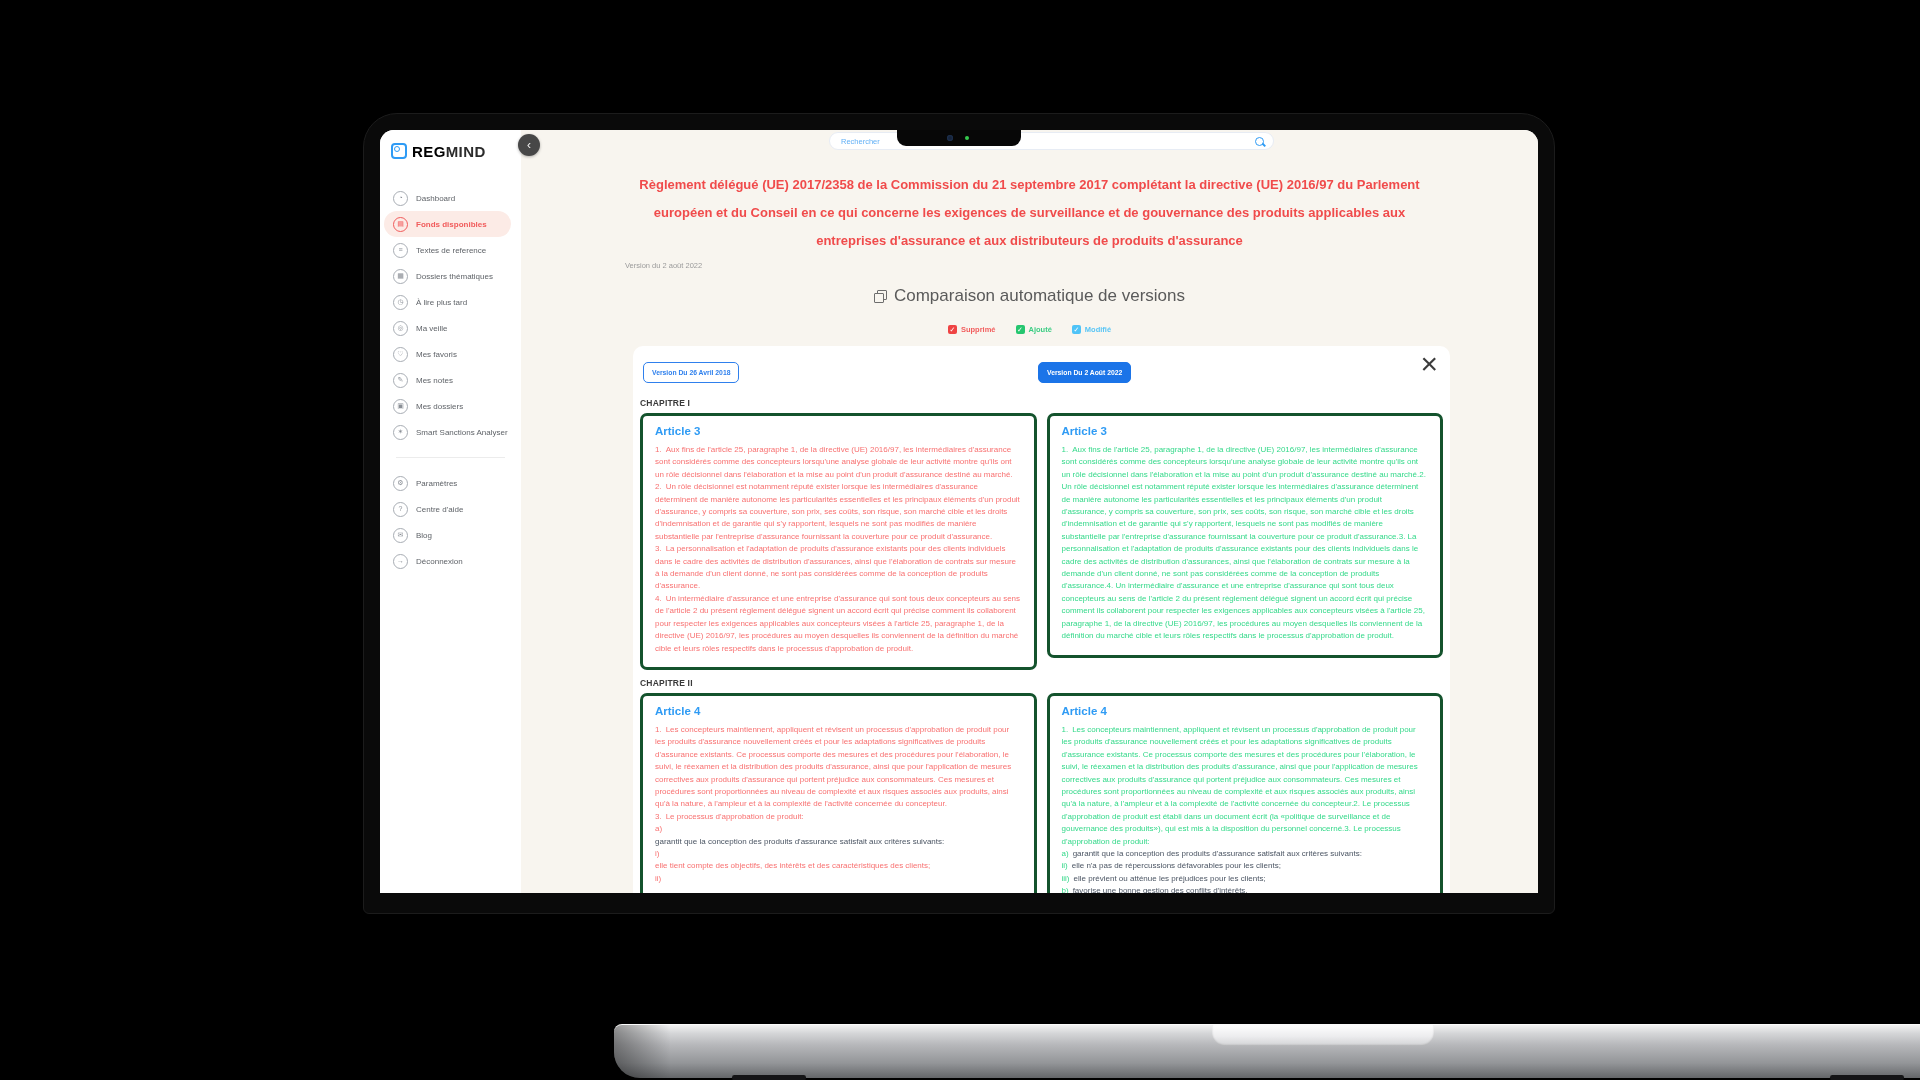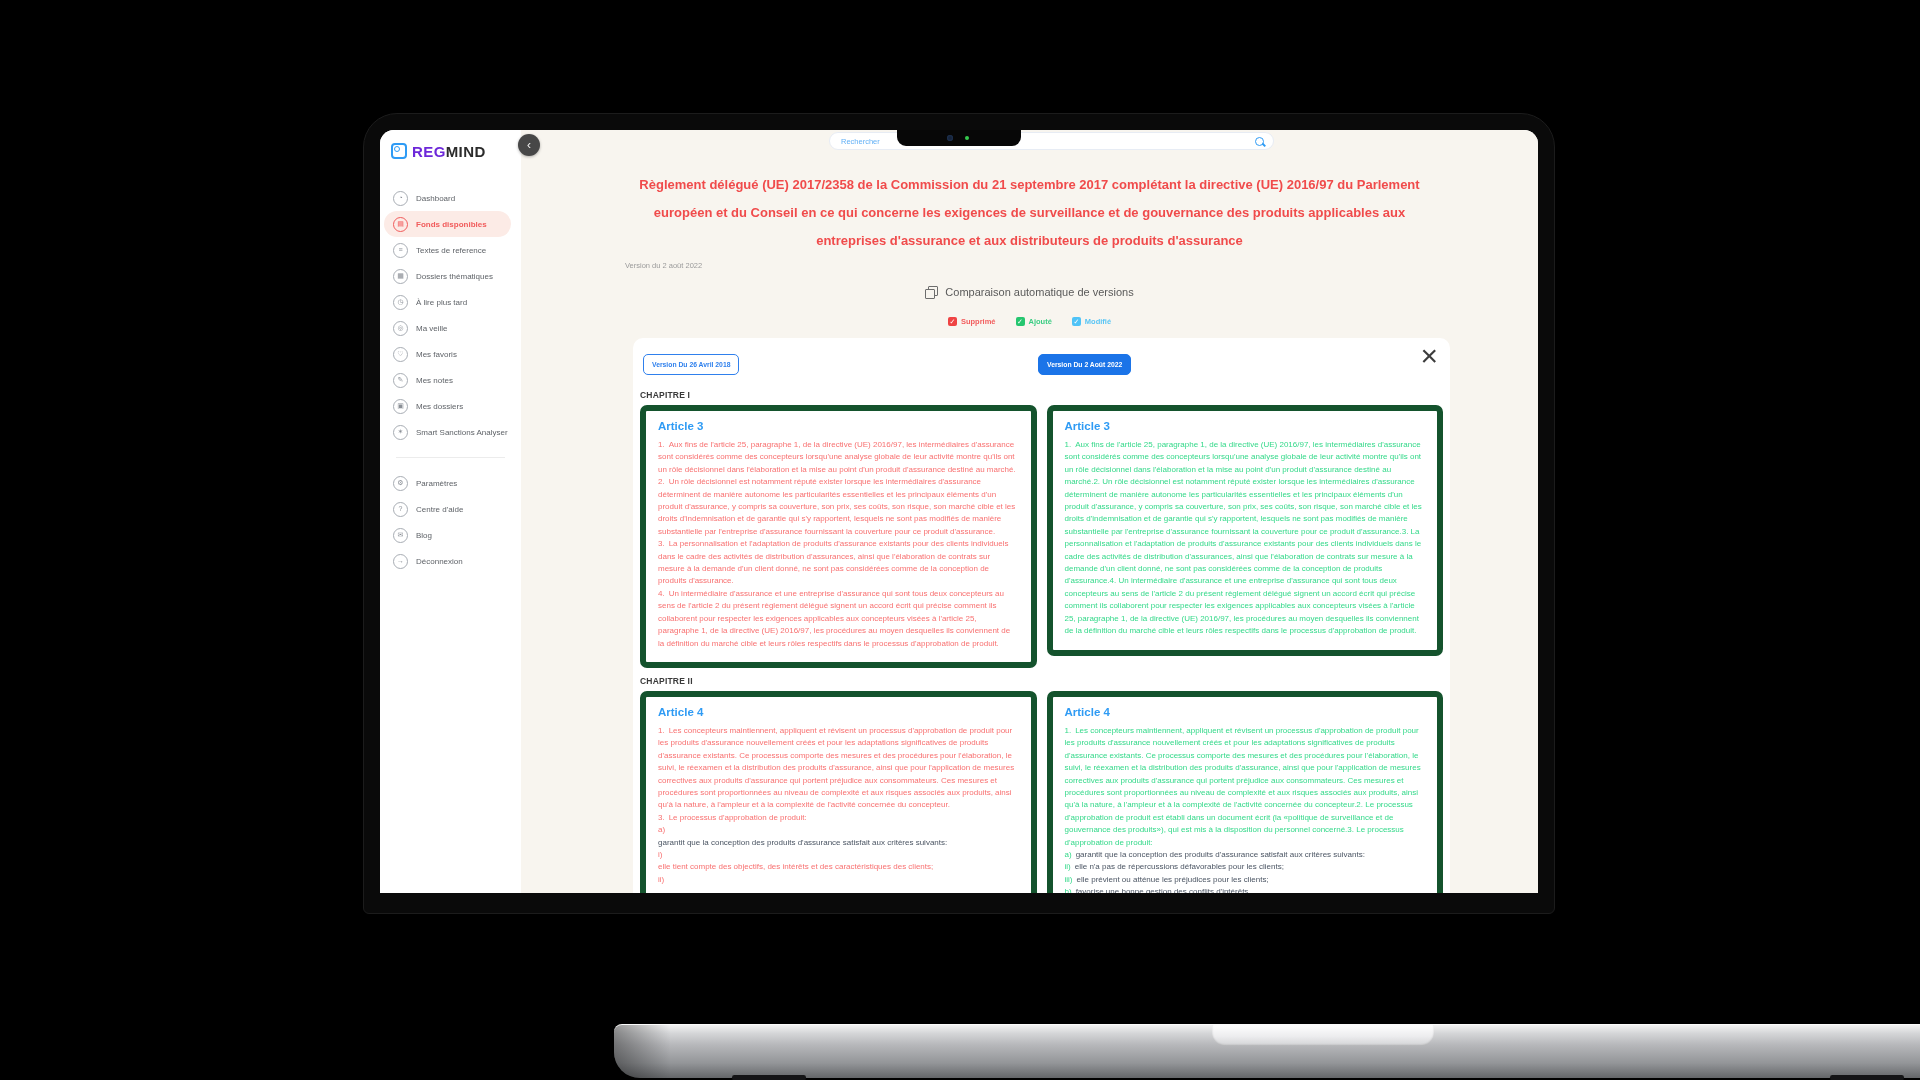--- a/index.html
+++ b/index.html
@@ -26,21 +26,21 @@
     border-radius:3px 3px 7px 7px;}
   .foot.left{left:118px}.foot.right{right:128px}
   
   .app{display:flex;width:100%;height:100%;}
   .sidebar{width:141px;background:#fff;position:relative;flex-shrink:0;}
   .logo{display:flex;align-items:center;gap:5px;padding:10px 0 0 11px;height:22px;}
   .logo-ico{width:12px;height:12px;border:2px solid #2e9bf5;border-radius:4px;position:relative;flex-shrink:0;}
   .logo-ico::after{content:"";position:absolute;width:4px;height:4px;border:1.4px solid #2e9bf5;
     border-radius:50%;left:1px;top:1px;}
   .logo-txt{font-size:15px;font-weight:800;letter-spacing:.4px;color:#2b2b2b;}
-  .logo-txt .reg{color:#6d28d9;}
+  .logo-txt .reg{color:#000000;}
   .collapse-btn{position:absolute;left:138px;top:4px;width:22px;height:22px;border-radius:50%;
     background:#474747;color:#eee;font-size:12px;display:flex;align-items:center;justify-content:center;
     z-index:20;box-shadow:0 1px 3px rgba(0,0,0,.3);cursor:pointer;}
   .nav{margin-top:23px;}
   .nav-item{display:flex;align-items:center;gap:8px;height:26px;margin:0 10px 0 4px;
     padding-left:9px;cursor:pointer;}
   .nav-item .lbl{font-size:8px;color:#5f6368;white-space:nowrap;}
   .s-ico{width:13px;height:13px;border:1px solid #a8adb4;border-radius:50%;font-size:7px;
     line-height:11px;text-align:center;color:#8a8f96;flex-shrink:0;}
   .nav-item.active{background:#fcebe6;border-radius:14px;}
@@ -55,21 +55,21 @@
     font-family:"Liberation Sans",sans-serif;}
   .search-bar input::placeholder{color:#62b0f6;}
   .mag{width:7px;height:7px;border:1.5px solid #2e9bf5;border-radius:50%;position:relative;
     flex-shrink:0;cursor:pointer;}
   .mag::after{content:"";position:absolute;width:4px;height:1.5px;background:#2e9bf5;
     transform:rotate(45deg);right:-3px;bottom:-1px;}
   .doc-title{width:806px;margin:41px auto 0;text-align:center;font-size:13px;font-weight:700;
     line-height:28px;color:#f04b4b;}
   .version-label{margin:6px 0 0 104px;font-size:7.5px;color:#9b9b9b;}
   .section-heading{margin-top:16px;display:flex;justify-content:center;align-items:center;
-    gap:8px;font-size:11px;color:#5a5a5a;}
+    gap:8px;font-size:17px;color:#5a5a5a;}
   .cmp-ico{position:relative;width:12px;height:12px;}
   .cmp-ico::before{content:"";position:absolute;left:3px;top:0;width:8px;height:8px;
     border:1.3px solid #6d6d6d;border-radius:1px;}
   .cmp-ico::after{content:"";position:absolute;left:0;top:3px;width:8px;height:8px;
     border:1.3px solid #6d6d6d;border-radius:1px;background:#f8f5ef;}
   .legend{margin-top:19px;display:flex;justify-content:center;gap:20px;}
   .lg-item{display:flex;align-items:center;gap:4px;cursor:pointer;}
   .lg-box{width:9px;height:9px;border-radius:2px;color:#fff;font-size:7px;line-height:9px;text-align:center;}
   .lg-label{font-size:7.5px;font-weight:600;}
   .lg-box.sup{background:#ef4343}.lg-label.sup{color:#f25d5d}
@@ -80,21 +80,21 @@
     border-radius:10px;padding:16px 0 30px;}
   .close-btn{position:absolute;right:12px;top:0px;font-size:30px;font-weight:100;color:#3c3c3c;
     line-height:1.2;cursor:pointer;}
   .ver-row{position:relative;height:28px;margin:0 10px;}
   .ver-btn{position:absolute;top:0;font-size:6.8px;font-weight:700;padding:6px 8px;
     border-radius:5px;cursor:pointer;font-family:"Liberation Sans",sans-serif;}
   .ver-btn.outline{left:0;background:#fff;border:1.4px solid #2f80ed;color:#2f80ed;}
   .ver-btn.solid{left:395px;background:#1b74e8;border:1.4px solid #1b74e8;color:#fff;}
   .chap-label{margin:8px 0 5px 7px;font-size:8.5px;font-weight:700;color:#3a3a3a;letter-spacing:.2px;}
   .cols{display:flex;gap:10px;padding:0 7px;align-items:flex-start;}
-  .art-col{flex:1;border:6px solid #14532d;border-radius:7px;padding:9px 12px 12px;background:#fff;}
+  .art-col{flex:1;border:3px solid #14532d;border-radius:7px;padding:9px 12px 12px;background:#fff;}
   .art-title{color:#2f9bf4;font-weight:700;font-size:11.5px;margin-bottom:7px;}
   .line{margin:0;font-size:8px;line-height:12.4px;}
   .mk:not(:empty){margin-right:4px;}
   .del{color:#f87171}
   .add-t{color:#34d98a}
   .same{color:#4b5563}
 </style>
 </head>
 <body>
 

